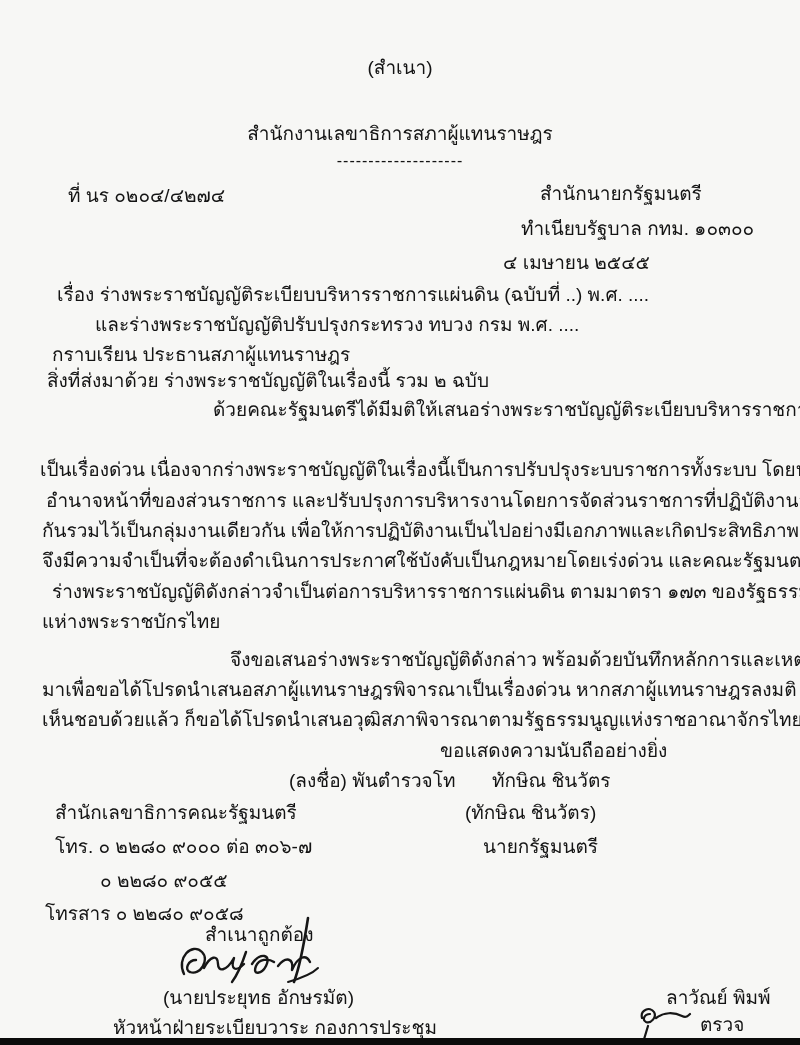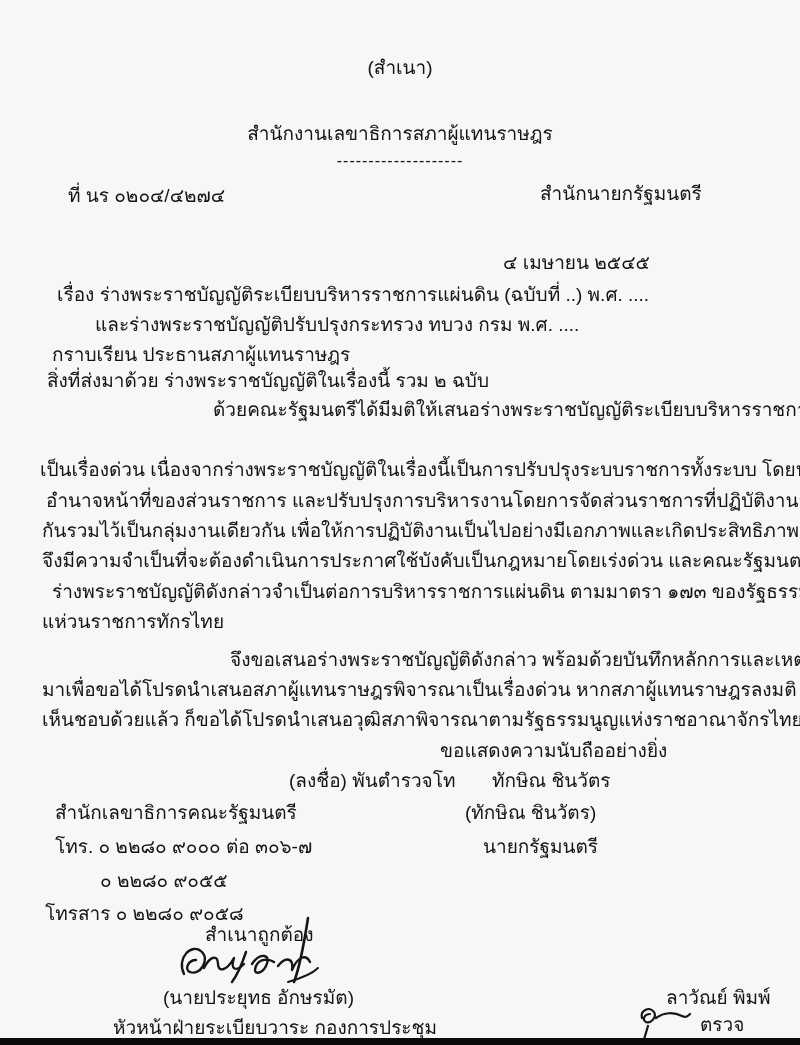--- a/index.html
+++ b/index.html
@@ -29,34 +29,35 @@
 <body>
 
 <div class="page">
 
   <div class="abs center" style="top:55px;">(สำเนา)</div>
   <div class="abs center" style="top:121px;">สำนักงานเลขาธิการสภาผู้แทนราษฎร</div>
   <div class="abs center divider" style="top:150px;">--------------------</div>
 
   <div class="abs" style="left:68px;top:183px;">ที่ นร ๐๒๐๔/๔๒๗๔</div>
   <div class="abs" style="left:540px;top:181px;">สำนักนายกรัฐมนตรี</div>
+  <div class="abs" style="left:521px;top:216px;">ทำเนียบรัฐบาล กทม. ๑๐๓๐๐</div>
   <div class="abs" style="left:503px;top:250px;">๔ เมษายน ๒๕๔๕</div>
 
   <div class="abs" style="left:95px;top:312px;">และร่างพระราชบัญญัติปรับปรุงกระทรวง ทบวง กรม พ.ศ. ....</div>
   <div class="abs" style="left:57px;top:282px;">เรื่อง  ร่างพระราชบัญญัติระเบียบบริหารราชการแผ่นดิน (ฉบับที่ ..) พ.ศ. ....</div>
   <div class="abs" style="left:52px;top:342px;">กราบเรียน  ประธานสภาผู้แทนราษฎร</div>
   <div class="abs" style="left:47px;top:368px;">สิ่งที่ส่งมาด้วย  ร่างพระราชบัญญัติในเรื่องนี้ รวม ๒ ฉบับ</div>
 
   <div class="abs" style="left:213px;top:397px;">ด้วยคณะรัฐมนตรีได้มีมติให้เสนอร่างพระราชบัญญัติระเบียบบริหารราชการแผ่นดิน</div>
   <div class="abs" style="left:40px;top:457px;">เป็นเรื่องด่วน  เนื่องจากร่างพระราชบัญญัติในเรื่องนี้เป็นการปรับปรุงระบบราชการทั้งระบบ โดยปรับ</div>
   <div class="abs" style="left:46px;top:488px;">อำนาจหน้าที่ของส่วนราชการ และปรับปรุงการบริหารงานโดยการจัดส่วนราชการที่ปฏิบัติงานสัมพันธ์</div>
   <div class="abs" style="left:42px;top:518px;">กันรวมไว้เป็นกลุ่มงานเดียวกัน เพื่อให้การปฏิบัติงานเป็นไปอย่างมีเอกภาพและเกิดประสิทธิภาพสูงสุด</div>
   <div class="abs" style="left:42px;top:548px;">จึงมีความจำเป็นที่จะต้องดำเนินการประกาศใช้บังคับเป็นกฎหมายโดยเร่งด่วน และคณะรัฐมนตรีเห็นว่า</div>
   <div class="abs" style="left:52px;top:579px;">ร่างพระราชบัญญัติดังกล่าวจำเป็นต่อการบริหารราชการแผ่นดิน ตามมาตรา ๑๗๓ ของรัฐธรรมนูญ</div>
-  <div class="abs" style="left:42px;top:609px;">แห่วนราชการทักรไทย</div>
+  <div class="abs" style="left:42px;top:609px;">แห่างพระราชบักรไทย</div>
 
   <div class="abs" style="left:230px;top:647px;">จึงขอเสนอร่างพระราชบัญญัติดังกล่าว  พร้อมด้วยบันทึกหลักการและเหตุผล</div>
   <div class="abs" style="left:42px;top:677px;">มาเพื่อขอได้โปรดนำเสนอสภาผู้แทนราษฎรพิจารณาเป็นเรื่องด่วน  หากสภาผู้แทนราษฎรลงมติ</div>
   <div class="abs" style="left:42px;top:707px;">เห็นชอบด้วยแล้ว ก็ขอได้โปรดนำเสนอวุฒิสภาพิจารณาตามรัฐธรรมนูญแห่งราชอาณาจักรไทยต่อไป</div>
 
   <div class="abs" style="left:440px;top:738px;">ขอแสดงความนับถืออย่างยิ่ง</div>
   <div class="abs" style="left:289px;top:768px;">(ลงชื่อ) พันตำรวจโท</div>
   <div class="abs" style="left:492px;top:768px;">ทักษิณ ชินวัตร</div>
   <div class="abs" style="left:465px;top:800px;">(ทักษิณ ชินวัตร)</div>
   <div class="abs" style="left:483px;top:834px;">นายกรัฐมนตรี</div>

